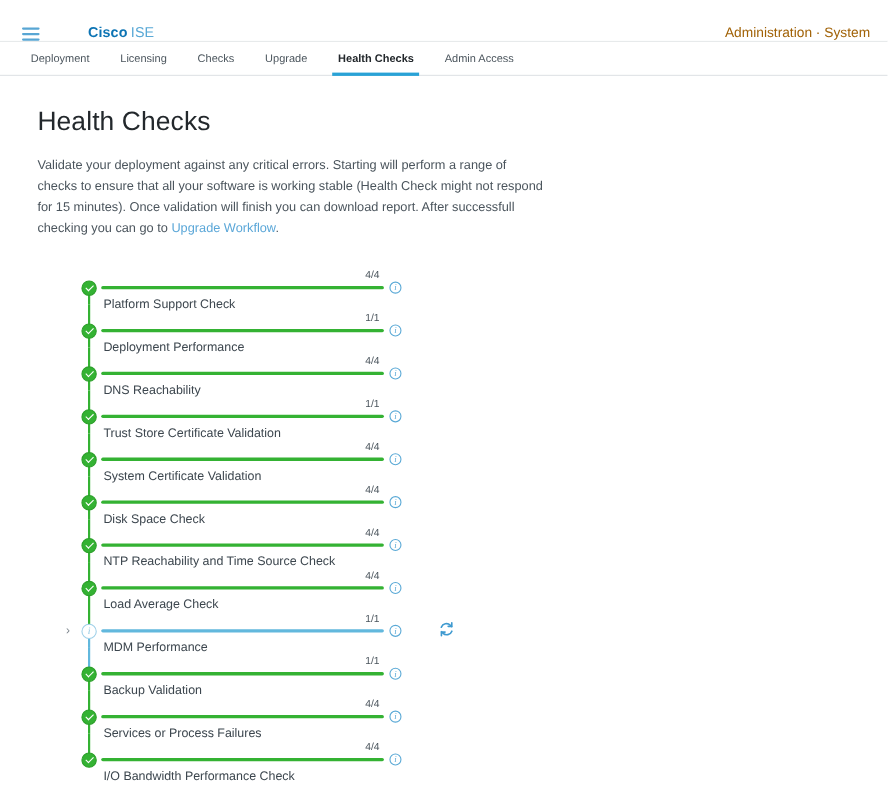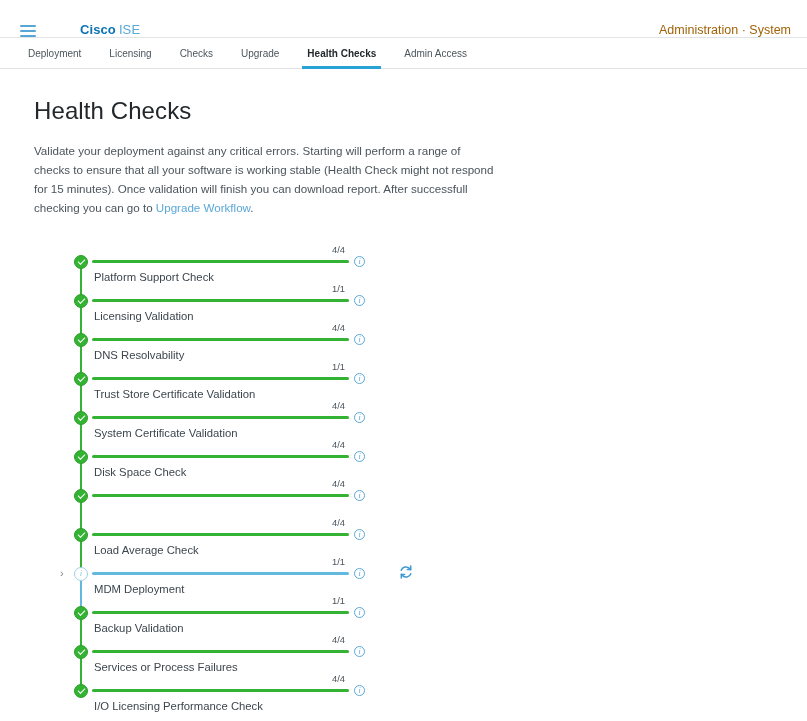--- a/index.html
+++ b/index.html
@@ -221,29 +221,29 @@
         <div class="connector" style="background: linear-gradient(rgb(52, 178, 51) 0px, rgb(52, 178, 51) 50%, rgb(52, 178, 51) 50%, rgb(52, 178, 51) 100%); top: 24px;"></div>
         <div class="circle ok"></div>
         <div class="label">Platform Support Check</div>
         <div class="count">4/4</div>
         <div class="bar ok"></div>
         <div class="info-icon">i</div>
       </div>
       <div class="check-row">
         <div class="connector" style="background: linear-gradient(rgb(52, 178, 51) 0px, rgb(52, 178, 51) 50%, rgb(52, 178, 51) 50%, rgb(52, 178, 51) 100%);"></div>
         <div class="circle ok"></div>
-        <div class="label">Licensing Validation</div>
+        <div class="label">Deployment Performance</div>
         <div class="count">1/1</div>
         <div class="bar ok"></div>
         <div class="info-icon">i</div>
       </div>
       <div class="check-row">
         <div class="connector" style="background: linear-gradient(rgb(52, 178, 51) 0px, rgb(52, 178, 51) 50%, rgb(52, 178, 51) 50%, rgb(52, 178, 51) 100%);"></div>
         <div class="circle ok"></div>
-        <div class="label">DNS Resolvability</div>
+        <div class="label">DNS Reachability</div>
         <div class="count">4/4</div>
         <div class="bar ok"></div>
         <div class="info-icon">i</div>
       </div>
       <div class="check-row">
         <div class="connector" style="background: linear-gradient(rgb(52, 178, 51) 0px, rgb(52, 178, 51) 50%, rgb(52, 178, 51) 50%, rgb(52, 178, 51) 100%);"></div>
         <div class="circle ok"></div>
         <div class="label">Trust Store Certificate Validation</div>
         <div class="count">1/1</div>
         <div class="bar ok"></div>
@@ -261,37 +261,38 @@
         <div class="connector" style="background: linear-gradient(rgb(52, 178, 51) 0px, rgb(52, 178, 51) 50%, rgb(52, 178, 51) 50%, rgb(52, 178, 51) 100%);"></div>
         <div class="circle ok"></div>
         <div class="label">Disk Space Check</div>
         <div class="count">4/4</div>
         <div class="bar ok"></div>
         <div class="info-icon">i</div>
       </div>
       <div class="check-row">
         <div class="connector" style="background: linear-gradient(rgb(52, 178, 51) 0px, rgb(52, 178, 51) 50%, rgb(52, 178, 51) 50%, rgb(52, 178, 51) 100%);"></div>
         <div class="circle ok"></div>
+        <div class="label">NTP Reachability and Time Source Check</div>
         <div class="count">4/4</div>
         <div class="bar ok"></div>
         <div class="info-icon">i</div>
       </div>
       <div class="check-row">
         <div class="connector" style="background: linear-gradient(rgb(52, 178, 51) 0px, rgb(52, 178, 51) 50%, rgb(52, 178, 51) 50%, rgb(52, 178, 51) 100%);"></div>
         <div class="circle ok"></div>
         <div class="label">Load Average Check</div>
         <div class="count">4/4</div>
         <div class="bar ok"></div>
         <div class="info-icon">i</div>
       </div>
       <div class="check-row">
         <div class="connector" style="background: linear-gradient(rgb(52, 178, 51) 0px, rgb(52, 178, 51) 50%, rgb(98, 184, 221) 50%, rgb(98, 184, 221) 100%);"></div>
         <div class="chevron">›</div>
         <div class="circle info">i</div>
-        <div class="label">MDM Deployment</div>
+        <div class="label">MDM Performance</div>
         <div class="count">1/1</div>
         <div class="bar info"></div>
         <div class="info-icon">i</div>
         <div class="refresh-icon"><svg width="16" height="16" viewBox="0 0 16 16" fill="none">
             <path d="M3.2 6.2a5 5 0 0 1 8.2-1.8l1.3 1.3" stroke="#3f9ad0" stroke-width="1.5" stroke-linecap="round" fill="none"></path>
             <path d="M12.8 9.8a5 5 0 0 1-8.2 1.8L3.3 10.3" stroke="#3f9ad0" stroke-width="1.5" stroke-linecap="round" fill="none"></path>
             <path d="M9.4 5.4h3.3V2.1" stroke="#3f9ad0" stroke-width="1.5" stroke-linecap="round" stroke-linejoin="round" fill="none"></path>
             <path d="M6.6 10.6H3.3v3.3" stroke="#3f9ad0" stroke-width="1.5" stroke-linecap="round" stroke-linejoin="round" fill="none"></path>
           </svg></div>
       </div>
@@ -307,20 +308,20 @@
         <div class="connector" style="background: linear-gradient(rgb(52, 178, 51) 0px, rgb(52, 178, 51) 50%, rgb(52, 178, 51) 50%, rgb(52, 178, 51) 100%);"></div>
         <div class="circle ok"></div>
         <div class="label">Services or Process Failures</div>
         <div class="count">4/4</div>
         <div class="bar ok"></div>
         <div class="info-icon">i</div>
       </div>
       <div class="check-row">
         <div class="connector" style="background: linear-gradient(rgb(52, 178, 51) 0px, rgb(52, 178, 51) 50%, rgb(52, 178, 51) 50%, rgb(52, 178, 51) 100%); bottom: 14px;"></div>
         <div class="circle ok"></div>
-        <div class="label">I/O Licensing Performance Check</div>
+        <div class="label">I/O Bandwidth Performance Check</div>
         <div class="count">4/4</div>
         <div class="bar ok"></div>
         <div class="info-icon">i</div>
       </div>
     </div>
 
 </div>
 
 </body></html>

